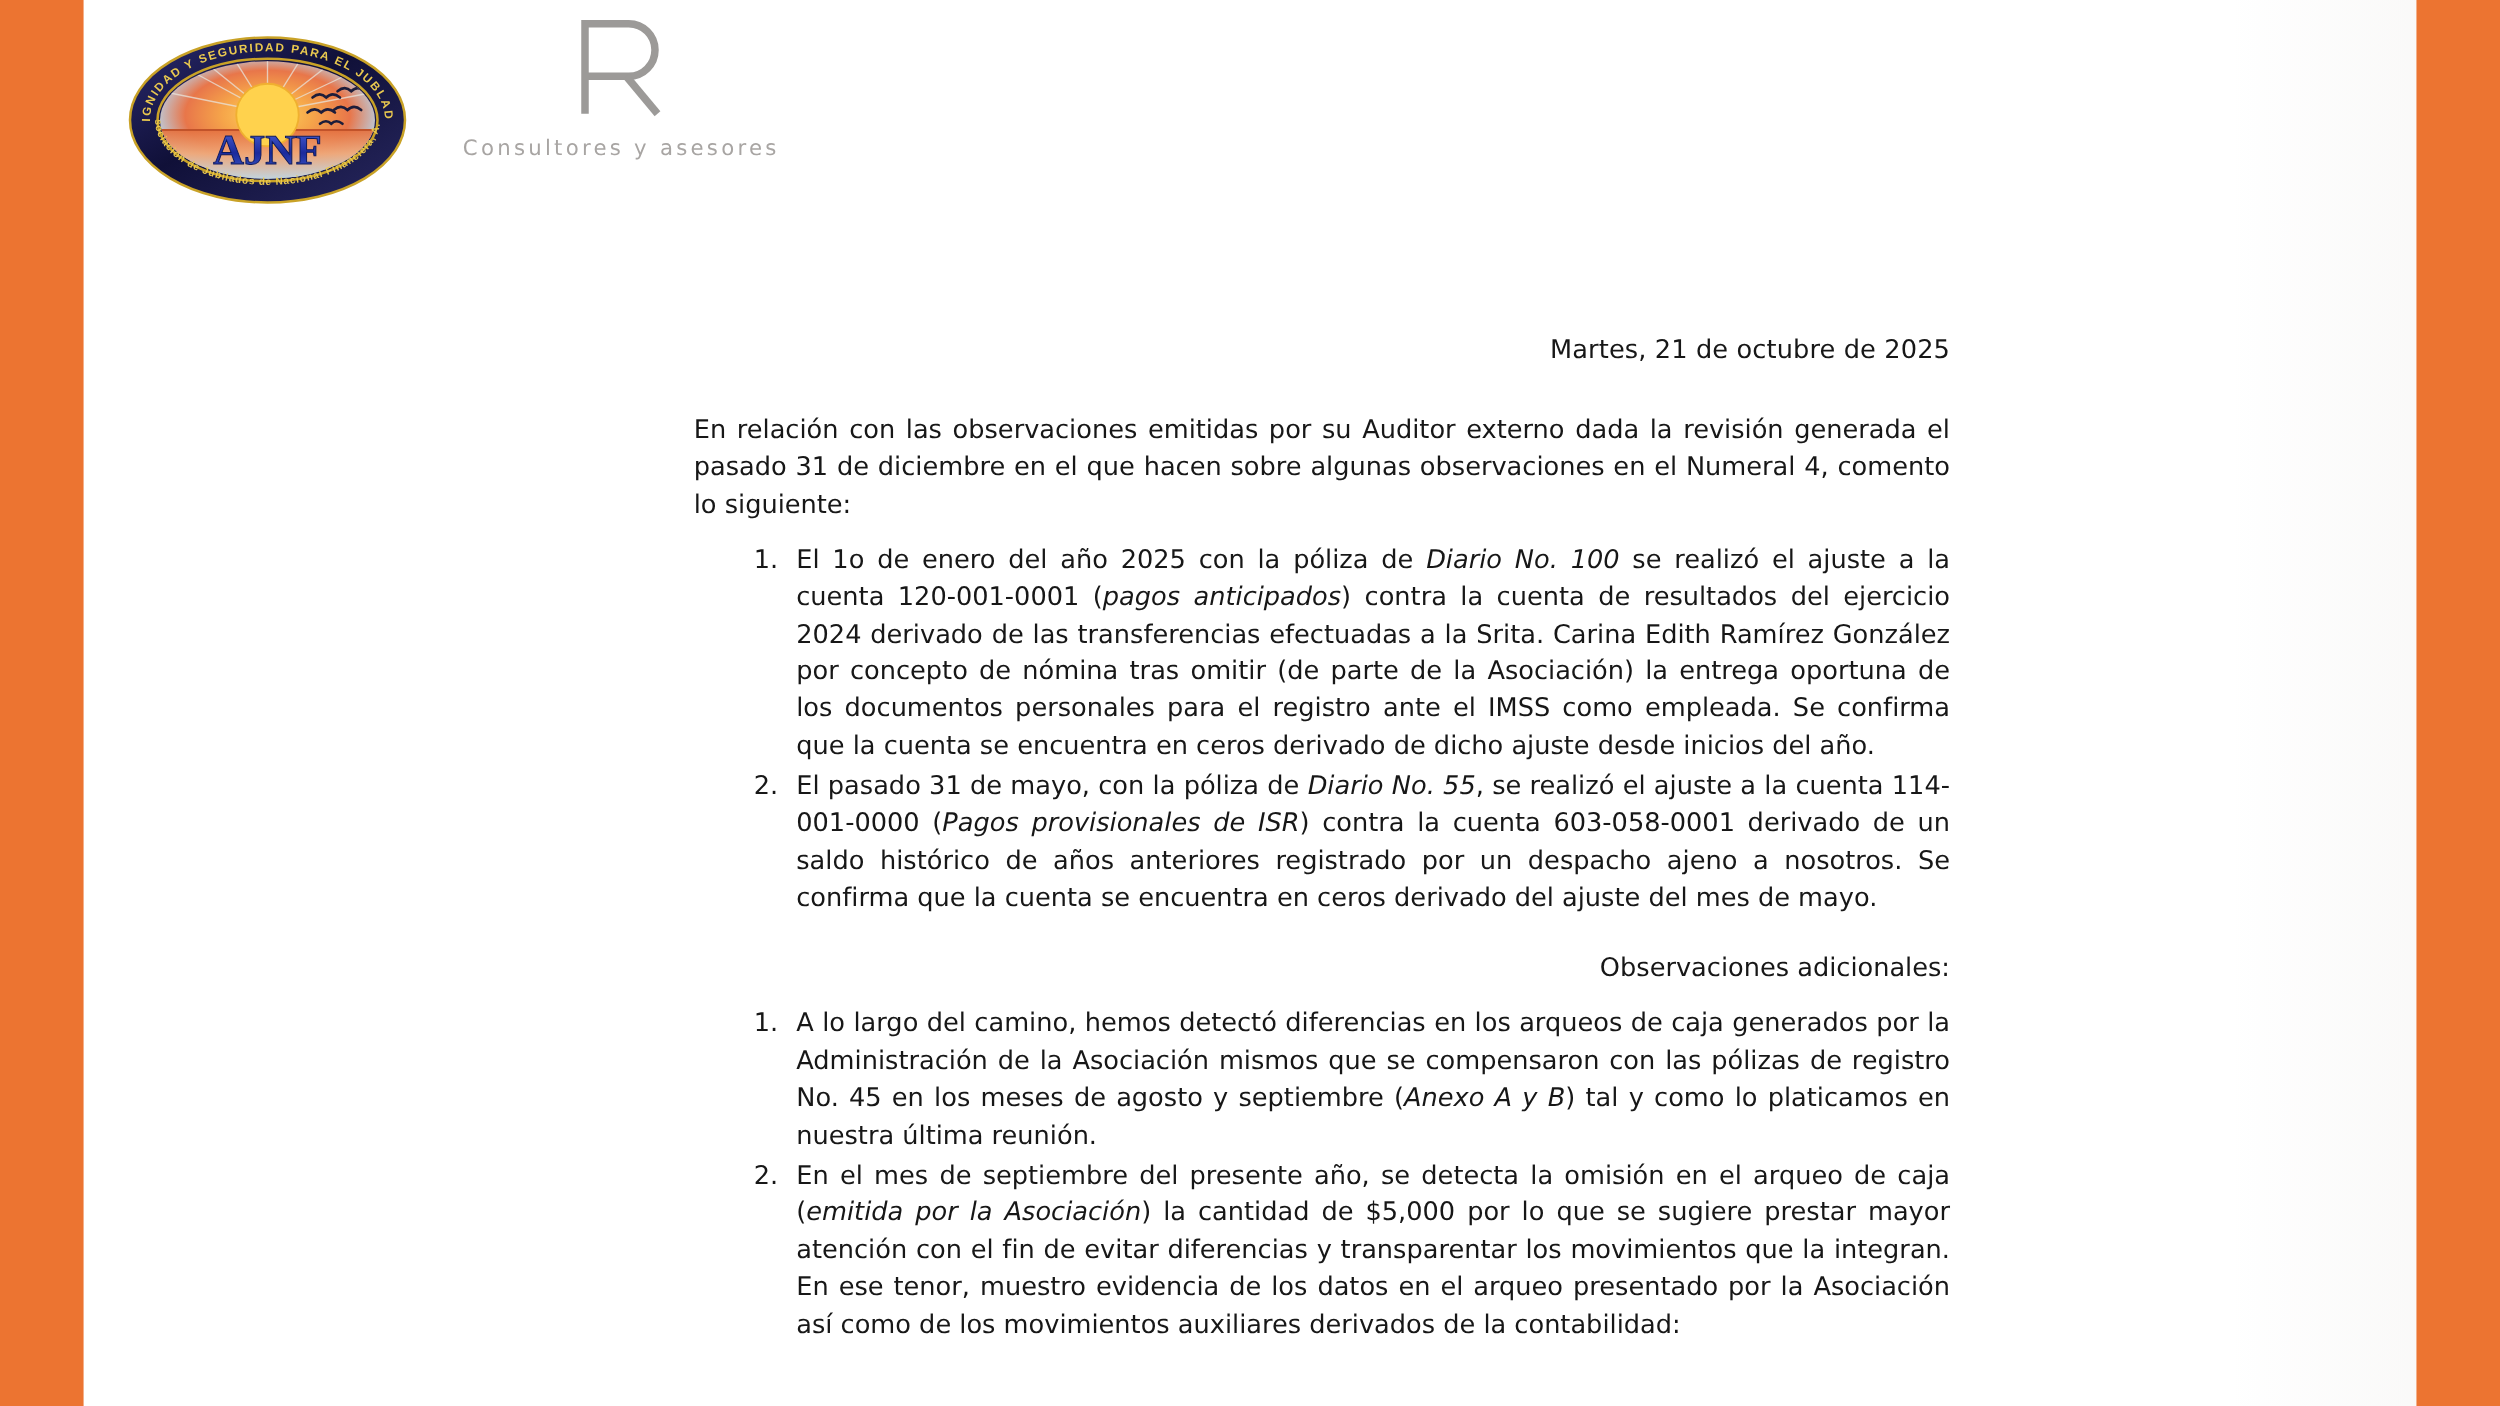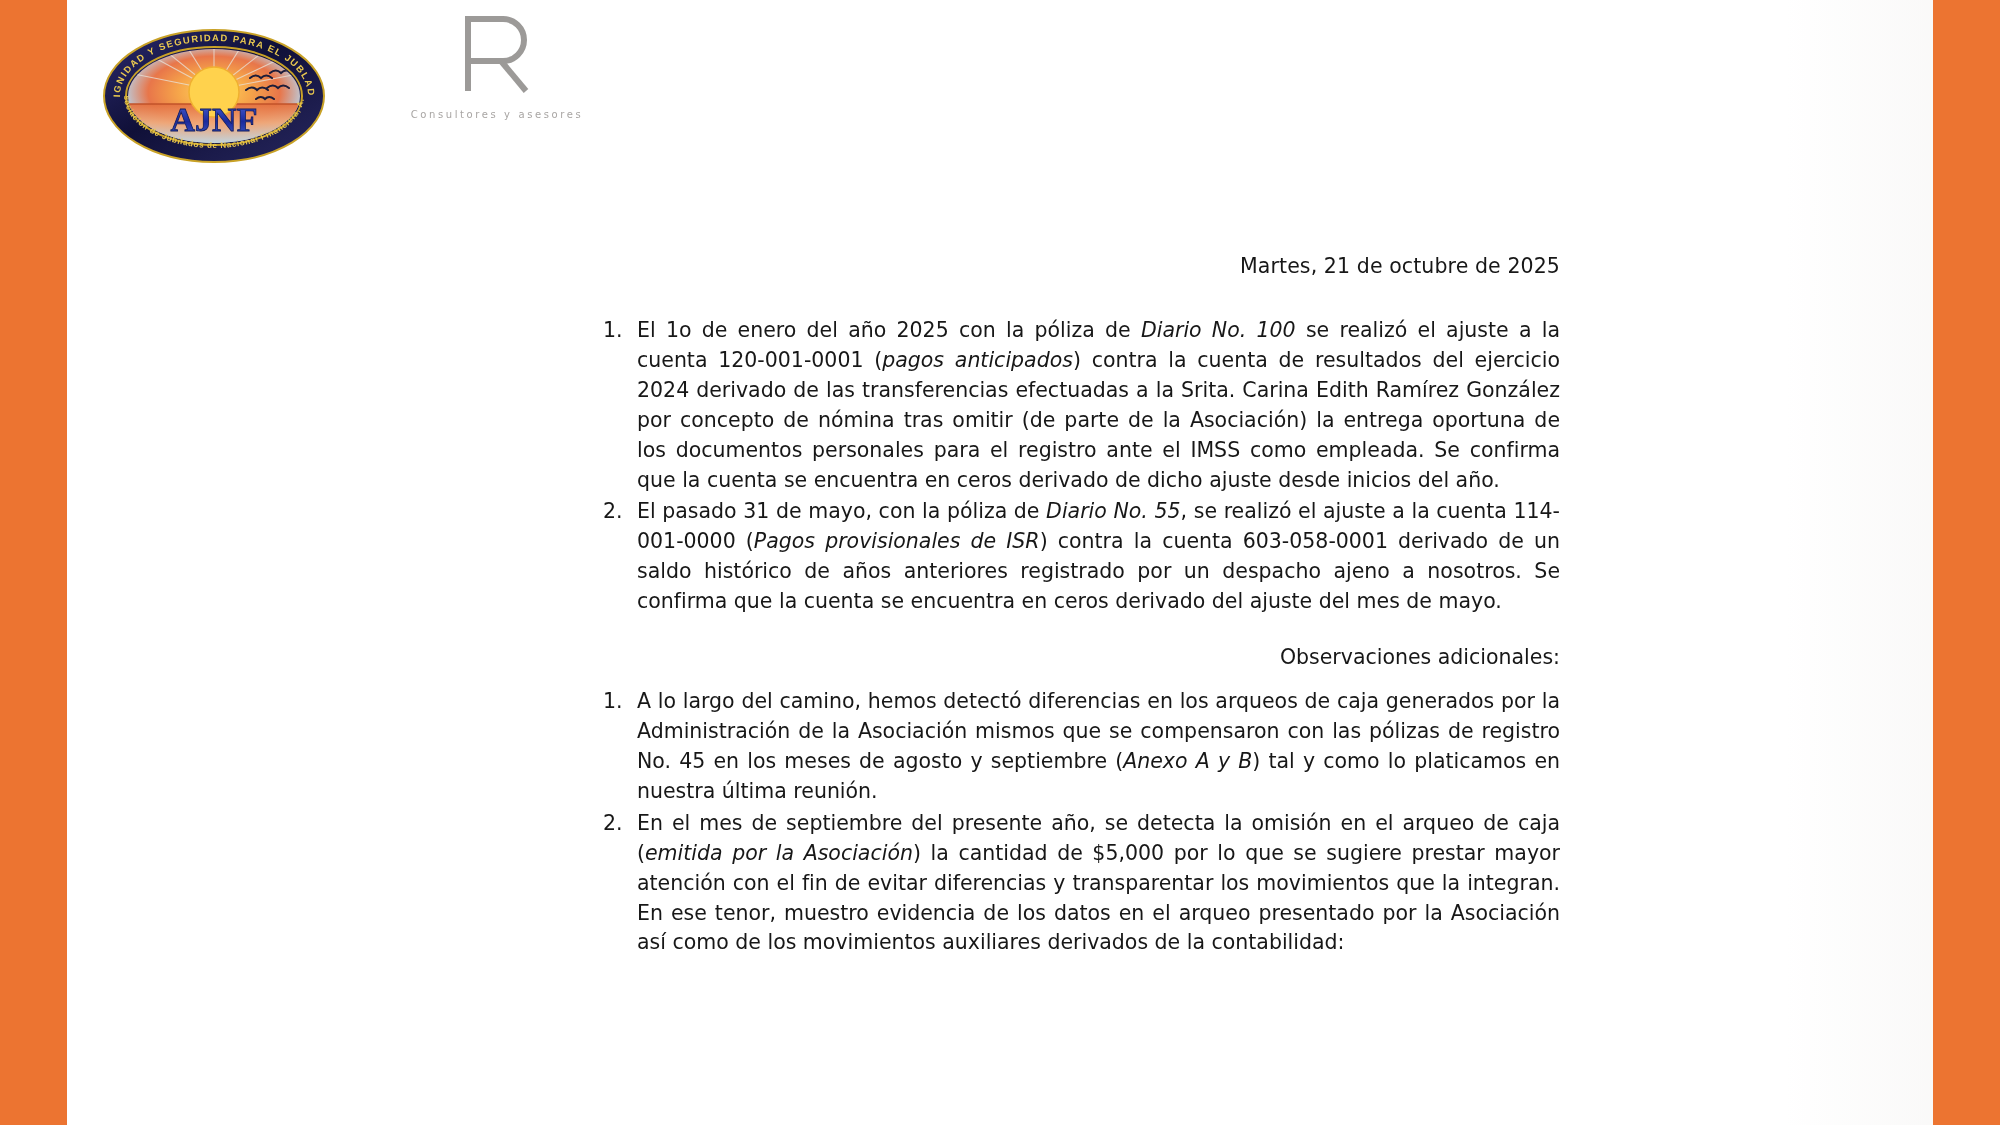--- a/index.html
+++ b/index.html
@@ -82,21 +82,21 @@
     margin-top: 4px;
     white-space: nowrap;
   }
   #rampe-wordmark .reg {
     font-size: 18px;
     vertical-align: baseline;
     font-weight: bold;
   }
   #rampe-tagline {
     font-family: "DejaVu Sans", sans-serif;
-    font-size: 10px;
+    font-size: 17px;
     letter-spacing: 2.6px;
     color: #a8a5a3;
     margin-top: 13px;
     white-space: nowrap;
   }
 
   
   #body-col {
     position: absolute;
     left: 488px;
@@ -104,21 +104,21 @@
     width: 1005px;
     color: #171717;
     font-family: "DejaVu Sans", sans-serif;
     font-size: 20.5px;
     line-height: 1.46;
   }
 
   #date-line {
     text-align: right;
     font-size: 20.5px;
-    margin: 0 0 34px 0;
+    margin: 13px 0 34px 0;
     letter-spacing: 0.1px;
   }
 
   p.para {
     margin: 0 0 0 0;
     text-align: justify;
     text-justify: inter-word;
     hyphens: none;
   }
 
@@ -252,20 +252,21 @@
         </svg>
         <div id="rampe-tagline">Consultores y asesores</div>
       </div>
 
     </div>
 
     <div id="body-col">
 
       <div id="date-line">Martes, 21 de octubre de 2025</div>
 
+      <p class="para">En relación con las observaciones emitidas por su Auditor externo dada la revisión generada el pasado 31 de diciembre en el que hacen sobre algunas observaciones en el Numeral 4, comento lo siguiente:</p>
 
       <ol class="num-list">
           <li><span>El 1o de enero del año 2025 con la póliza de </span><em>Diario No. 100</em><span> se realizó el ajuste a la cuenta 120-001-0001 (</span><em>pagos anticipados</em><span>) contra la cuenta de resultados del ejercicio 2024 derivado de las transferencias efectuadas a la Srita. Carina Edith Ramírez González por concepto de nómina tras omitir (de parte de la Asociación) la entrega oportuna de los documentos personales para el registro ante el IMSS como empleada.  Se confirma que la cuenta se encuentra en ceros derivado de dicho ajuste desde inicios del año.</span></li>
           <li><span>El pasado 31 de mayo, con la póliza de </span><em>Diario No. 55</em><span>, se realizó el ajuste a la cuenta 114-001-0000 (</span><em>Pagos provisionales de ISR</em><span>) contra la cuenta 603-058-0001 derivado de un saldo histórico de años anteriores registrado por un despacho ajeno a nosotros. Se confirma que la cuenta se encuentra en ceros derivado del ajuste del mes de mayo.</span></li>
         </ol>
 
       <p class="para section-label">Observaciones adicionales:</p>
 
       <ol class="num-list">
           <li><span>A lo largo del camino, hemos detectó diferencias en los arqueos de caja generados por la Administración de la Asociación mismos que se compensaron con las pólizas de registro No. 45 en los meses de agosto y septiembre (</span><em>Anexo A y B</em><span>) tal y como lo platicamos en nuestra última reunión.</span></li>

